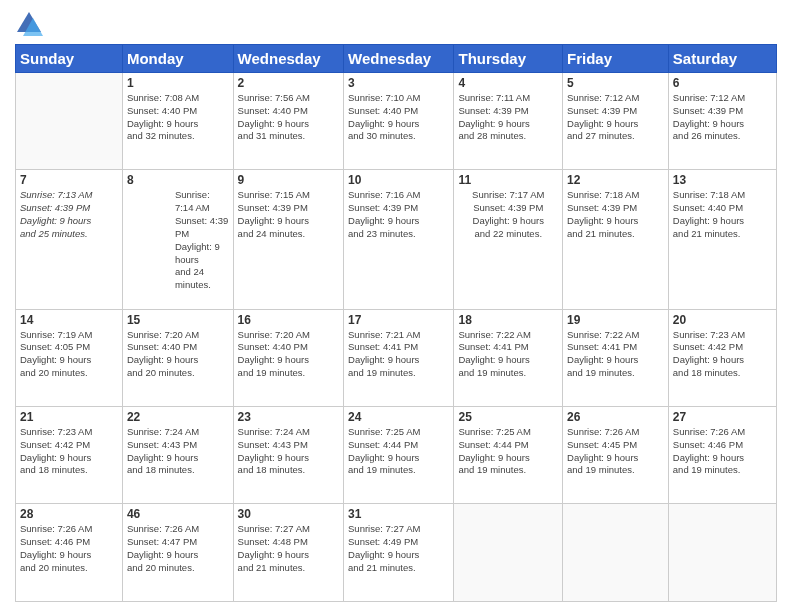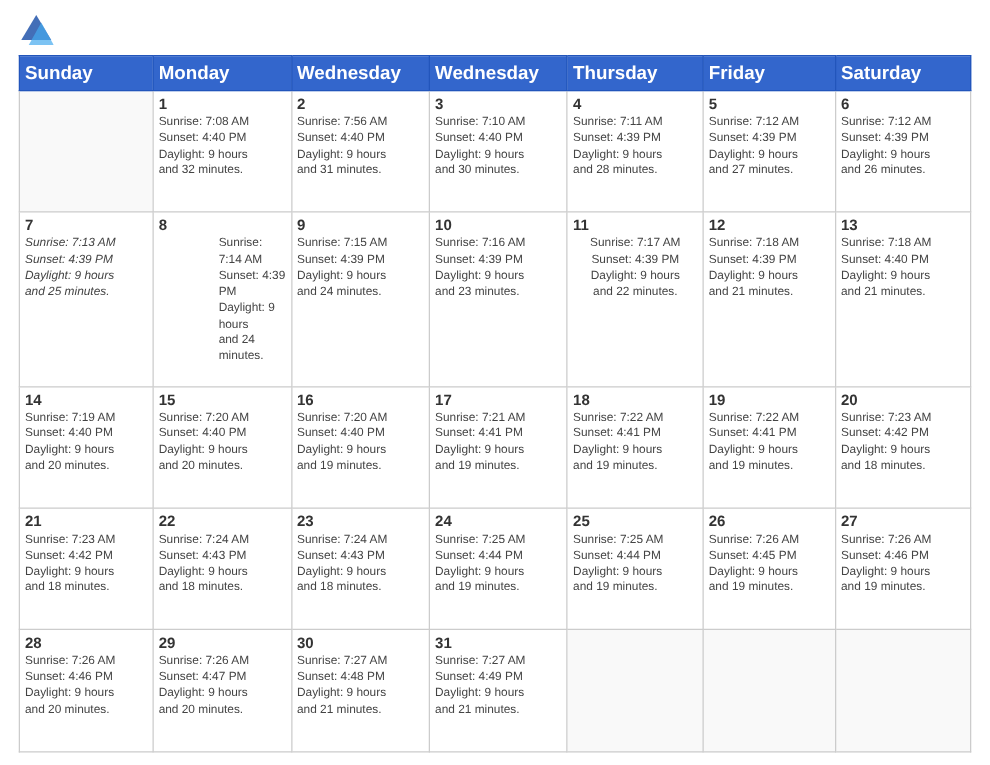--- a/index.html
+++ b/index.html
@@ -228,21 +228,21 @@
             <div class="day-info" style="white-space: pre-line;">Sunrise: 7:18 AM
 Sunset: 4:40 PM
 Daylight: 9 hours
 and 21 minutes.</div>
           </td>
         </tr>
         <tr>
           <td>
             <span class="day-number">14</span>
             <div class="day-info" style="white-space: pre-line;">Sunrise: 7:19 AM
-Sunset: 4:40 PM
+Sunset: 4:05 PM
 Daylight: 9 hours
 and 20 minutes.</div>
           </td>
           <td>
             <span class="day-number">15</span>
             <div class="day-info" style="white-space: pre-line;">Sunrise: 7:20 AM
 Sunset: 4:40 PM
 Daylight: 9 hours
 and 20 minutes.</div>
           </td>
@@ -335,21 +335,21 @@
         </tr>
         <tr>
           <td>
             <span class="day-number">28</span>
             <div class="day-info" style="white-space: pre-line;">Sunrise: 7:26 AM
 Sunset: 4:46 PM
 Daylight: 9 hours
 and 20 minutes.</div>
           </td>
           <td>
-            <span class="day-number">29</span>
+            <span class="day-number">46</span>
             <div class="day-info" style="white-space: pre-line;">Sunrise: 7:26 AM
 Sunset: 4:47 PM
 Daylight: 9 hours
 and 20 minutes.</div>
           </td>
           <td>
             <span class="day-number">30</span>
             <div class="day-info" style="white-space: pre-line;">Sunrise: 7:27 AM
 Sunset: 4:48 PM
 Daylight: 9 hours

